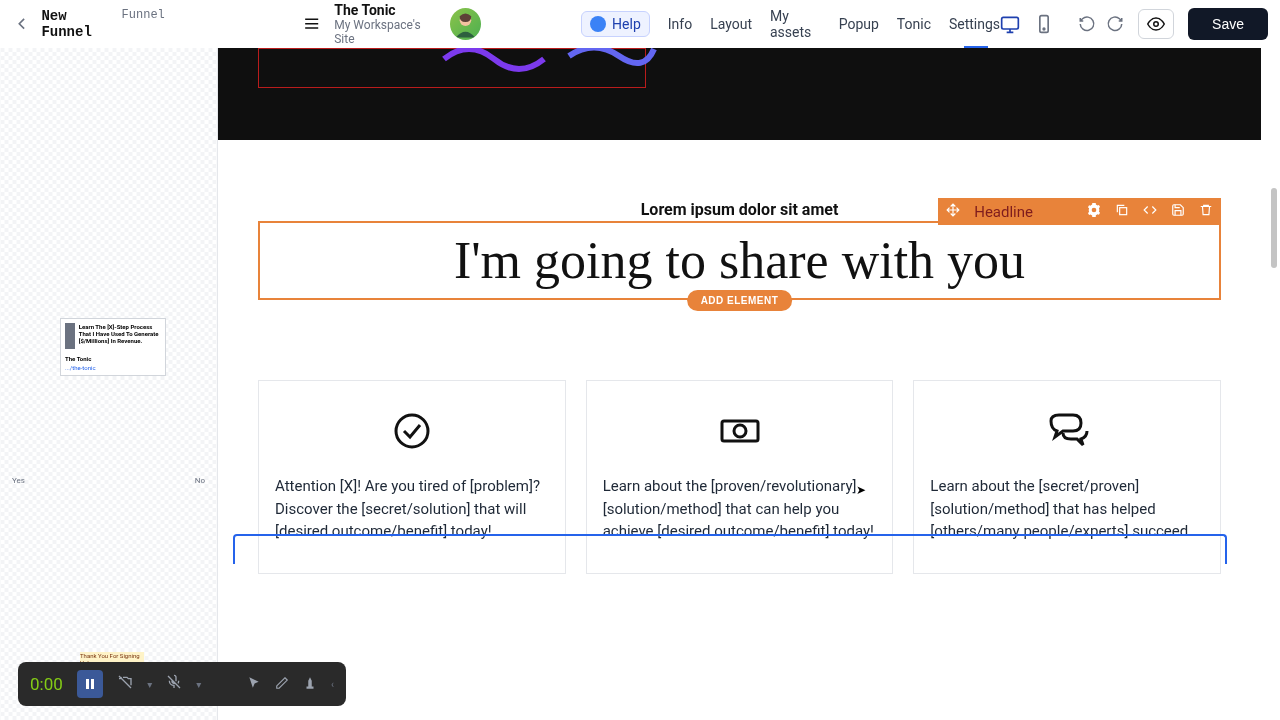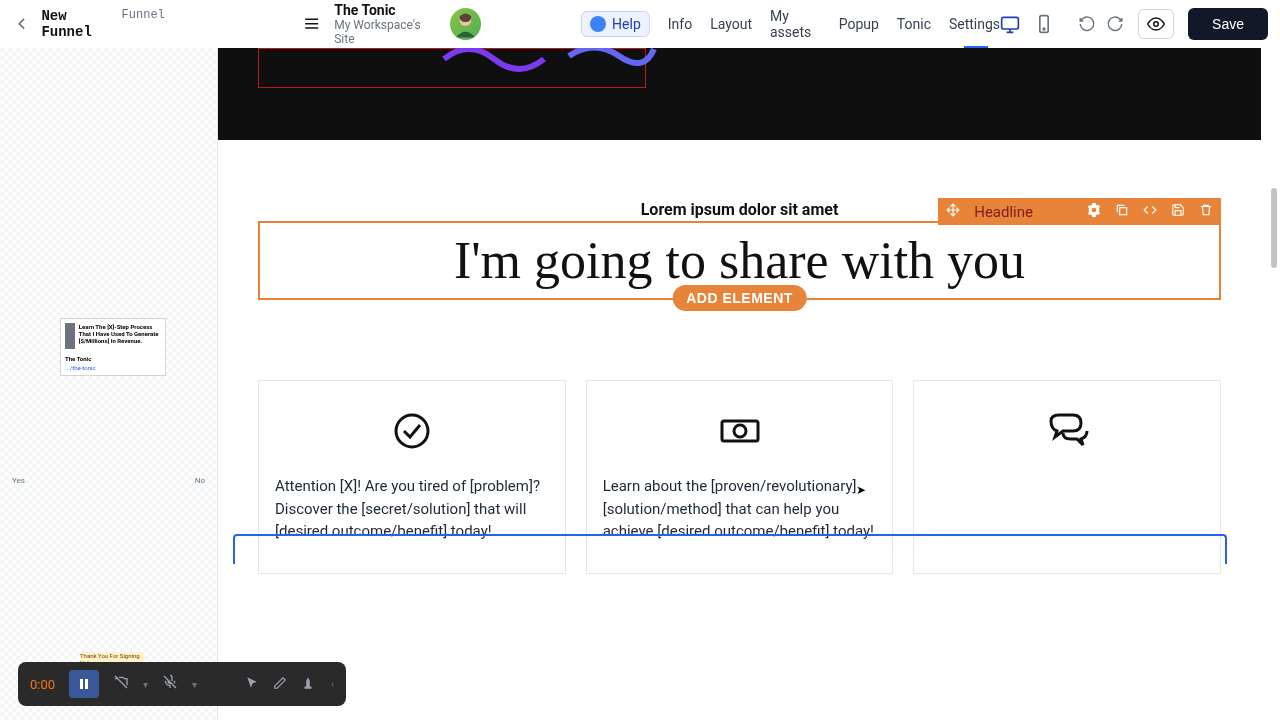--- a/index.html
+++ b/index.html
@@ -42,35 +42,35 @@
 .canvas { position:absolute; left:218px; top:48px; right:0; bottom:0; overflow:hidden;}
 .scroll-track { position:absolute; right:3px; top:140px; width:6px; height:80px; background:#c4c4c4; border-radius:3px;}
 .hero-dark { width:1043px; height:92px; background:#0f0f0f; margin:0 0 0 0; position:relative;}
 .hero-box { position:absolute; left:40px; top:0; width:388px; height:40px; border:1px solid #b91c1c;}
 .hero-squiggle { position:absolute; left:180px; top:-5px;}
 
 .content-area { padding:60px 40px 0 40px; width:1043px; position:relative;}
 .eyebrow { text-align:center; font-weight:700; font-size:16px; color:#111; margin-bottom:2px;}
 .headline-wrap { position:relative; border:2px solid #e8833a; margin:0 0 0 0; }
 .headline { font-family:Georgia,"Times New Roman",serif; font-size:52px; text-align:center; padding:8px 20px; color:#111;}
-.add-element { position:absolute; left:50%; transform:translateX(-50%); bottom:-13px; background:#e8833a; color:#fff; font-size:14px; font-weight:700; letter-spacing:0.5px; padding:5px 14px; border-radius:14px; border:none; cursor:pointer;}
+.add-element { position:absolute; left:50%; transform:translateX(-50%); bottom:-13px; background:#e8833a; color:#fff; font-size:10px; font-weight:700; letter-spacing:0.5px; padding:5px 14px; border-radius:14px; border:none; cursor:pointer;}
 .toolbar { position:absolute; right:-2px; top:-25px; background:#e8833a; height:27px; display:flex; align-items:center; padding:0 8px; gap:14px;}
 .toolbar .move { color:#fff;}
 .toolbar .label { color:#7f1d1d; font-size:15px; font-weight:400; margin-right:auto; padding-right:40px;}
 .toolbar .ticon { color:#fff; cursor:pointer;}
 
 .cards { display:flex; gap:20px; margin-top:80px;}
 .card { flex:1; border:1px solid #e5e7eb; padding:30px 16px; text-align:left;}
 .card .cicon { width:48px; height:40px; margin:0 auto 24px auto;}
 .card p { font-size:15px; line-height:1.5; color:#1f2937;}
 
 .cursor-dot { position:absolute; left:638px; top:343px; font-size:12px;}
 
 .recorder { position:absolute; left:18px; bottom:14px; width:328px; height:44px; background:#2a2a2a; border-radius:8px; display:flex; align-items:center; padding:0 12px; gap:14px;}
-.recorder .time { color:#f97316; font-size:13px;}
+.recorder .time { color:#84cc16; font-size:17px;}
 .recorder .pause { width:30px; height:28px; background:#3b5998; border-radius:4px; display:flex; align-items:center; justify-content:center;}
 .recorder .ricon { color:#9ca3af; cursor:pointer;}
 .recorder .chev { color:#6b7280; font-size:10px;}
 
 .border-bottom-blue { position:absolute; left:15px; bottom:10px; right:34px; height:30px; border:2px solid #2563eb; border-radius:4px 4px 0 0; border-bottom:none;}
 </style>
 </head>
 <body>
 
 <div class="topbar">
@@ -212,20 +212,21 @@
               <rect x="6" y="10" width="36" height="20" rx="2"></rect>
               <circle cx="24" cy="20" r="6"></circle>
             </svg></div>
         <p>Learn about the [proven/revolutionary] [solution/method] that can help you achieve [desired outcome/benefit] today!</p>
       </div>
       <div class="card">
         <div class="cicon"><svg viewBox="0 0 48 40" fill="none" stroke="#111" stroke-width="3">
               <path d="M8 10 Q8 4 16 4 L30 4 Q38 4 38 12 Q38 20 30 20 L20 20 L12 26 L14 20 Q8 18 8 10z"></path>
               <path d="M20 22 Q20 28 28 28 L34 28 L40 34 L38 28 Q44 26 44 20"></path>
             </svg></div>
+        <p>Learn about the [secret/proven] [solution/method] that has helped [others/many people/experts] succeed.</p>
       </div>
     </div>
 
     <div class="border-bottom-blue"></div>
   </div>
 </div>
 
 <div class="recorder">
   <span class="time">0:00</span>
   <div class="pause">

